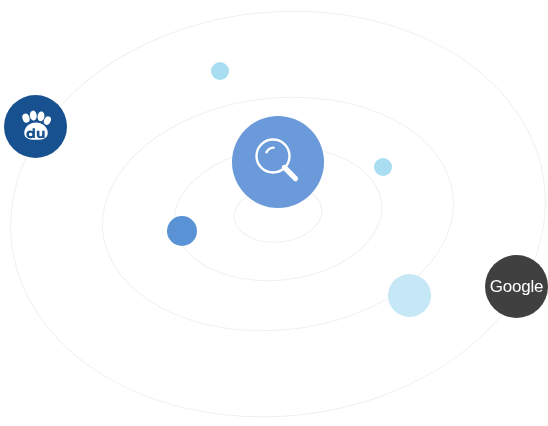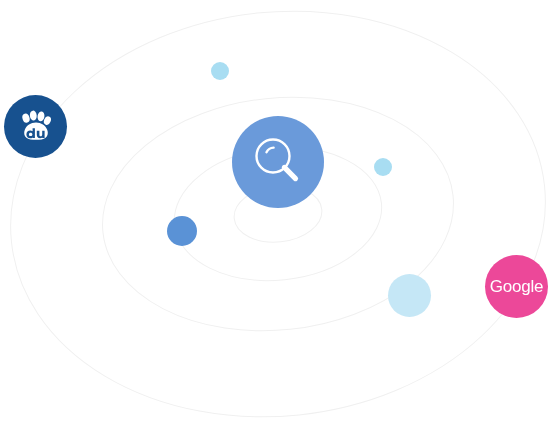--- a/index.html
+++ b/index.html
@@ -57,21 +57,21 @@
     justify-content: center;
   }
   #baidu-node svg { display: block; }
 
   
   #google-node {
     left: 485px;
     top: 255px;
     width: 63px;
     height: 63px;
-    background: #ec4899;
+    background: #404040;
     display: flex;
     align-items: center;
     justify-content: center;
   }
   #google-label {
     color: #ffffff;
     font-size: 17px;
     font-family: "Liberation Sans", sans-serif;
     letter-spacing: -0.2px;
     line-height: 1;

